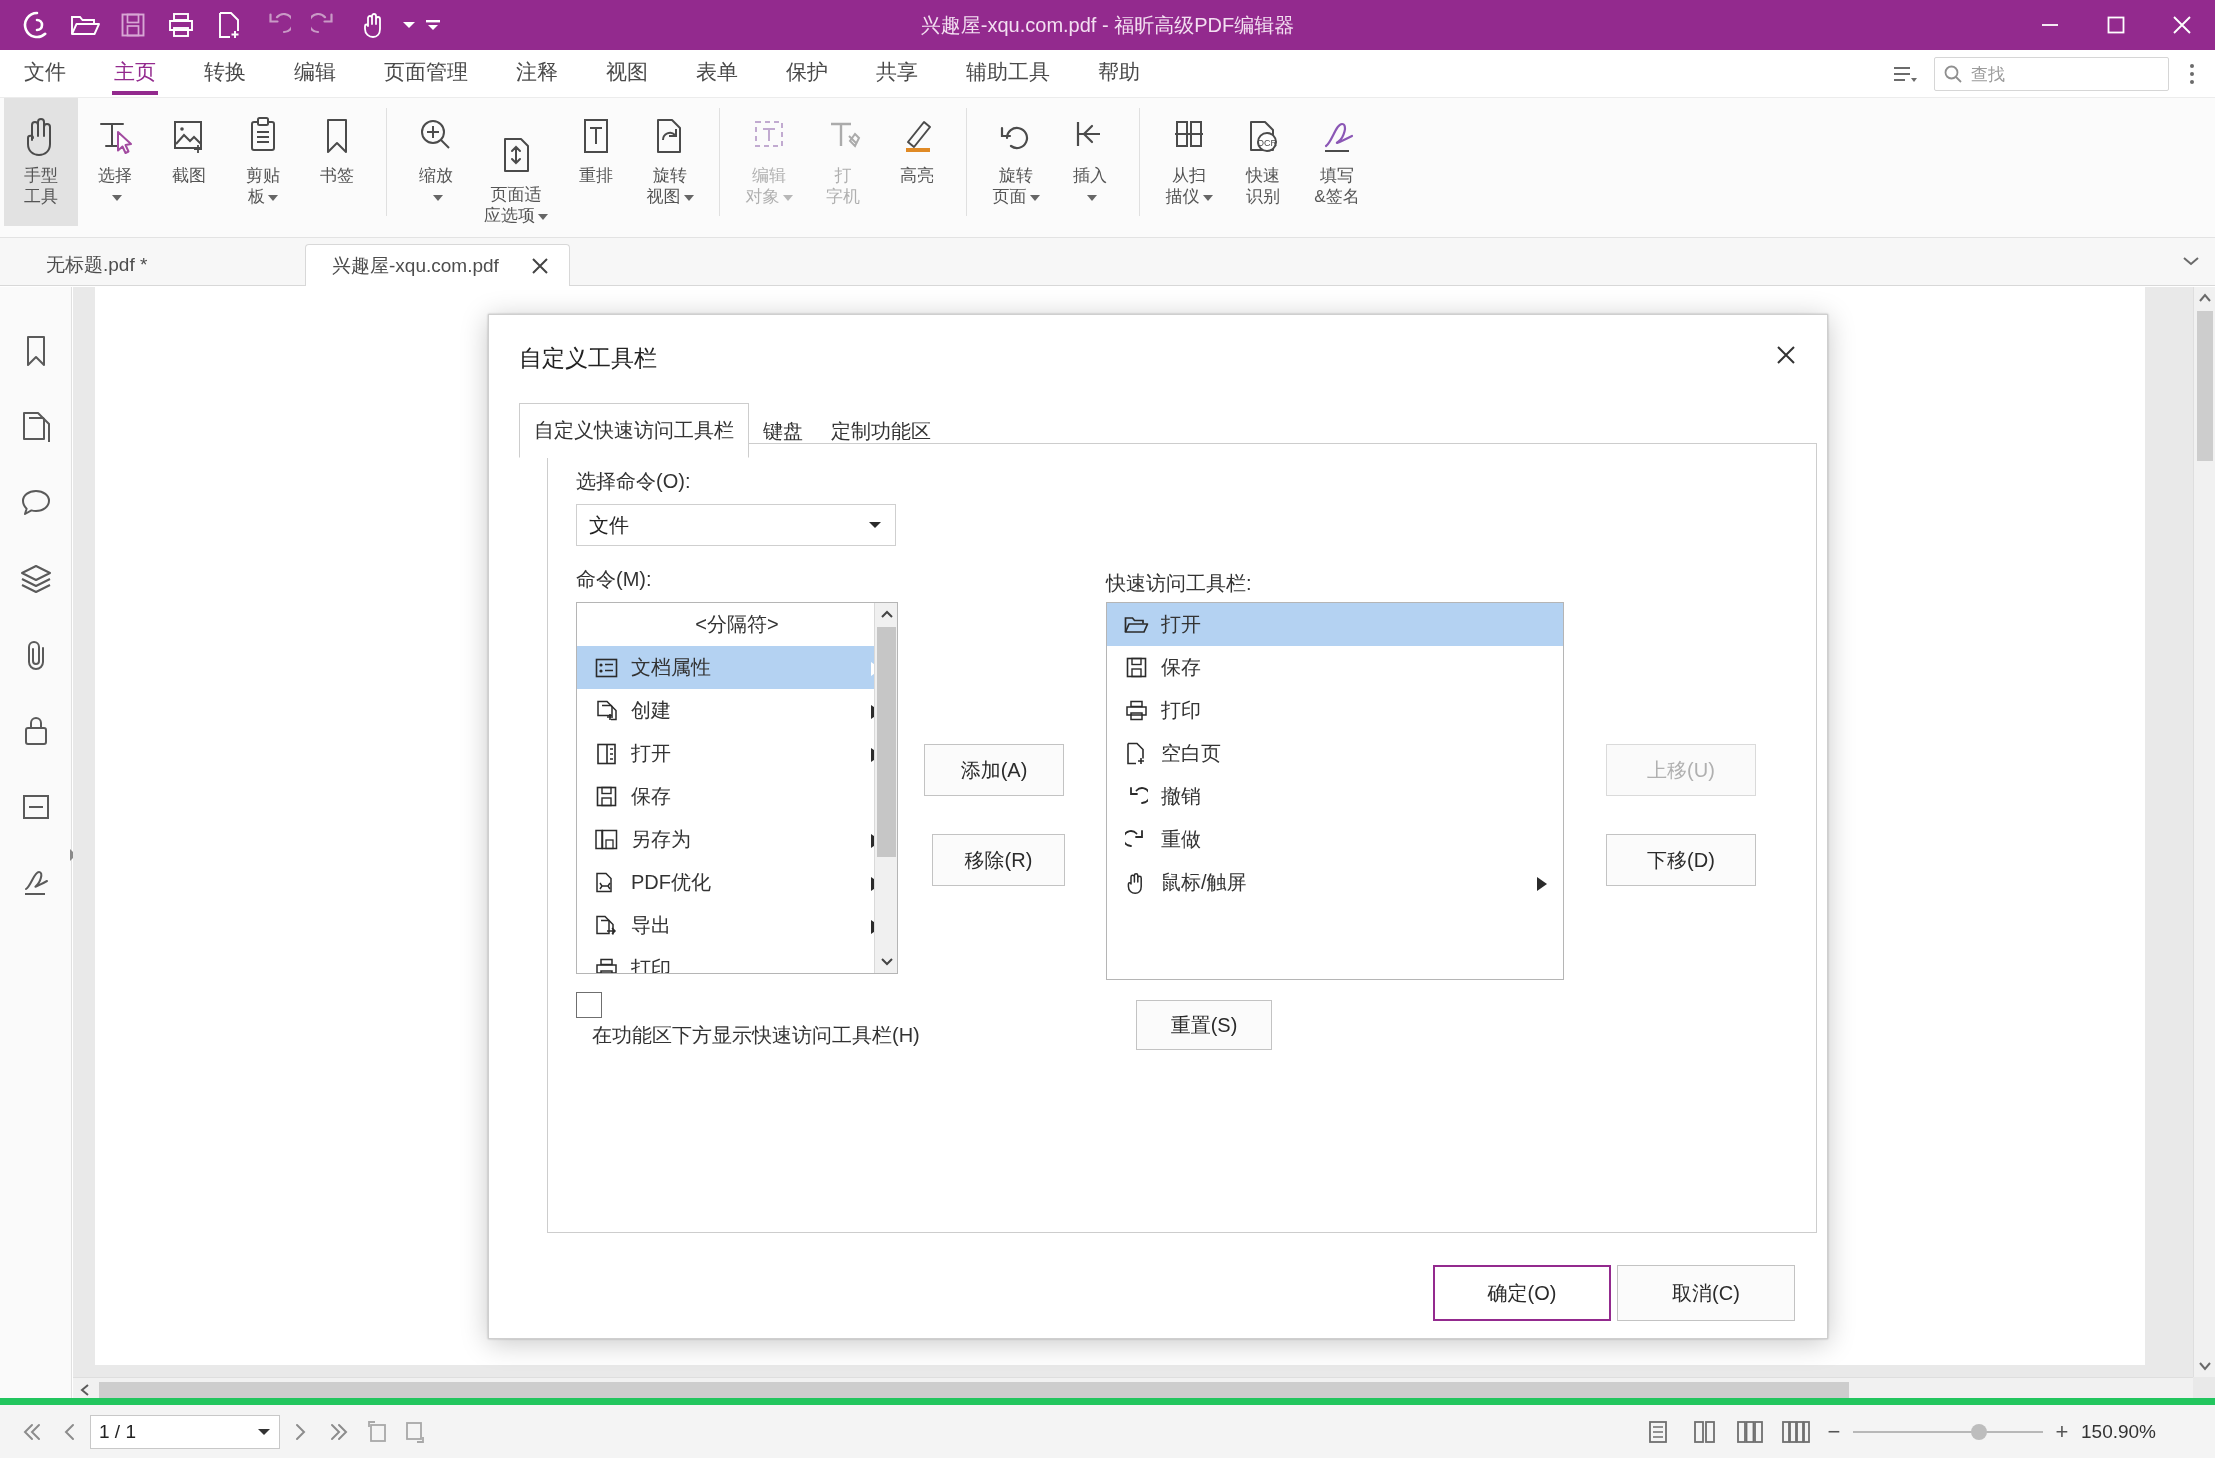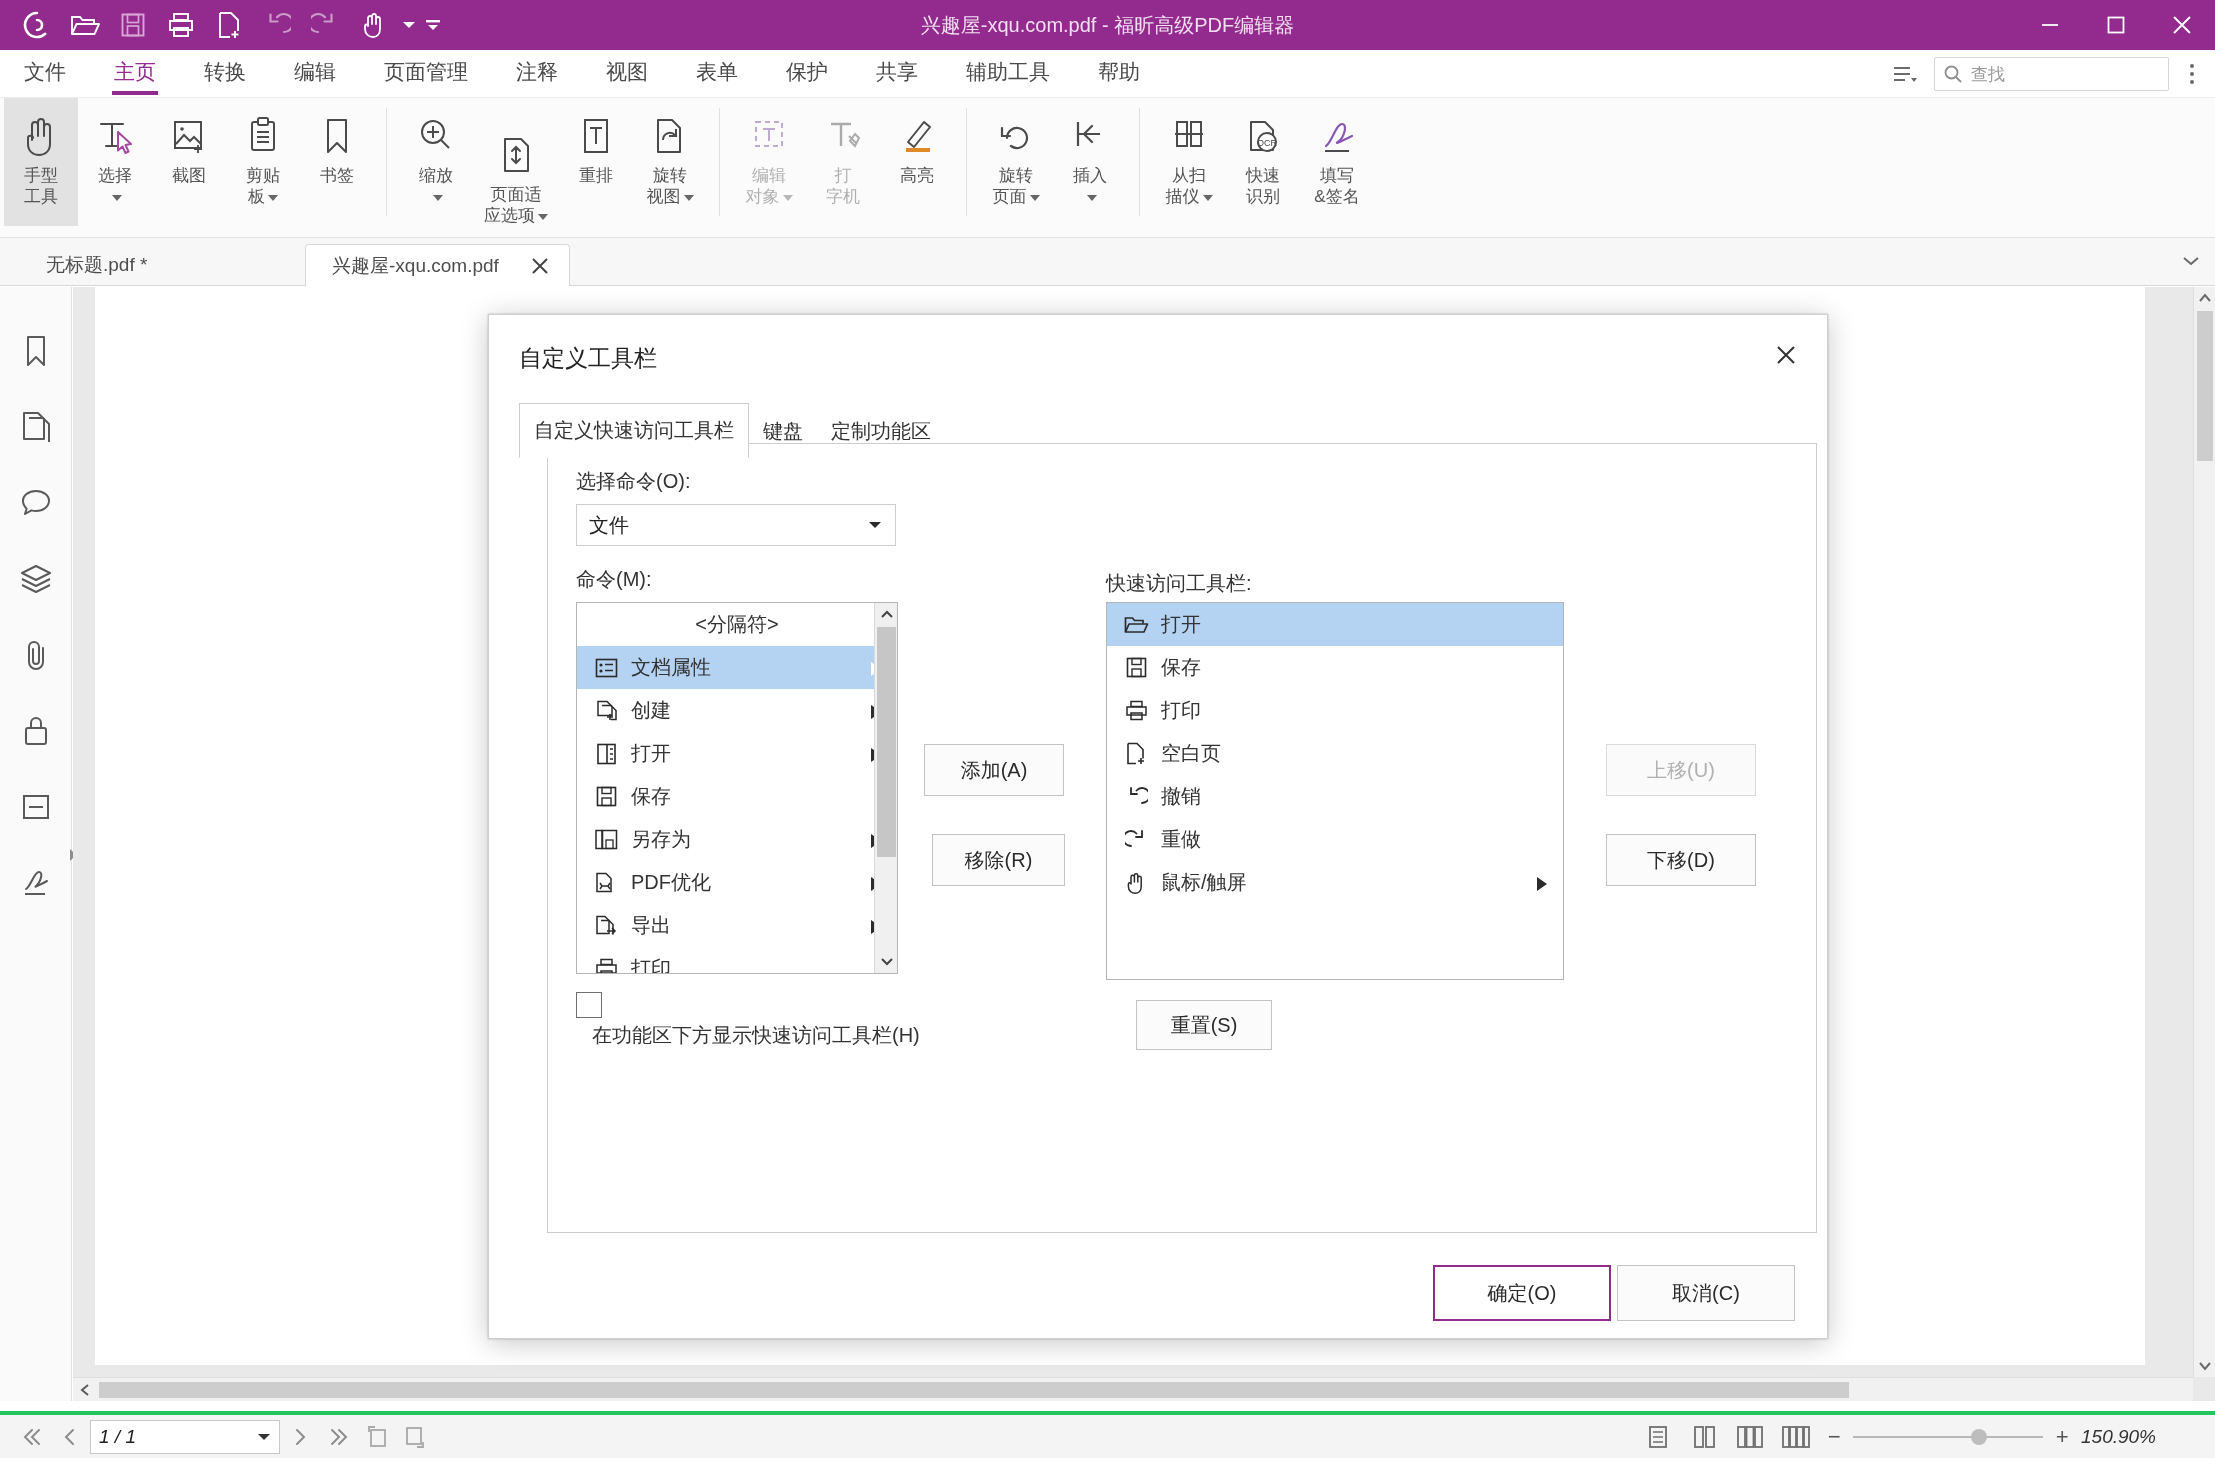--- a/index.html
+++ b/index.html
@@ -118,22 +118,22 @@
   .vscroll .thumb{ position:absolute;left:3px;top:24px;width:16px;height:150px;background:#cdcdcd;}
   .hscroll{
     position:absolute;left:0;bottom:0;height:24px;width:2120px;background:#f1f1f1;
     border-top:1px solid #dedede; display:flex; align-items:center;
   }
   .hscroll .lf{ width:24px;height:24px;display:flex;align-items:center;justify-content:center;}
   .hscroll .thumb{ position:absolute;left:26px;top:4px;width:1750px;height:16px;background:#cdcdcd;}
 
   
   .statusbar{
-    position:absolute;left:0;bottom:0;width:2215px;height:47px;background:#f4f4f4;
-    border-top:4px solid #22c55e; display:flex; align-items:center;font-style:italic;
+    position:absolute;left:0;bottom:0;width:2215px;height:60px;background:#f4f4f4;
+    border-top:7px solid #22c55e; display:flex; align-items:center;
   }
   .sb-left{ display:flex;align-items:center;gap:4px;padding-left:14px;}
   .sb-ico{ width:34px;height:34px;display:flex;align-items:center;justify-content:center;}
   .pagebox{
     width:190px;height:34px;border:1px solid #c8c8c8;background:#fff;display:flex;
     align-items:center;padding:0 8px;justify-content:space-between;font-size:19px;color:#222;
   }
   .sb-right{ position:absolute;right:16px;display:flex;align-items:center;gap:8px;}
   .viewico{ width:38px;height:34px;display:flex;align-items:center;justify-content:center;}
   .zoomslider{ position:relative;width:190px;height:34px;display:flex;align-items:center;}

